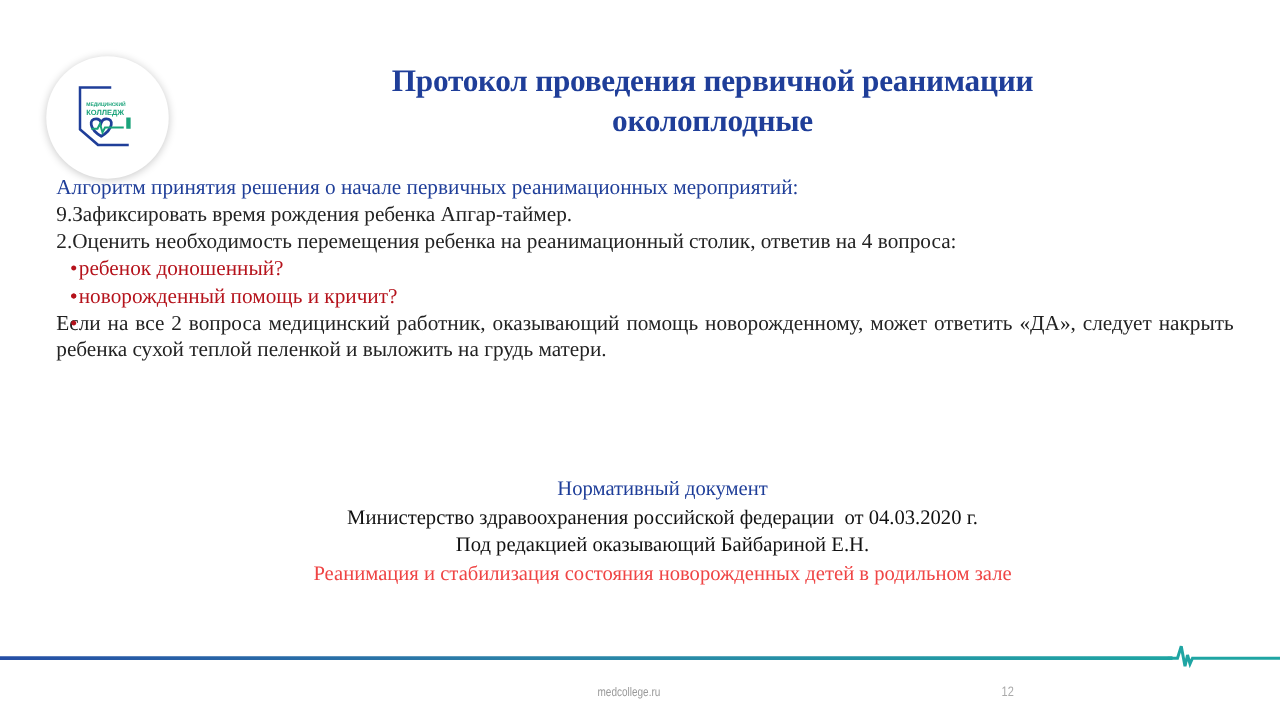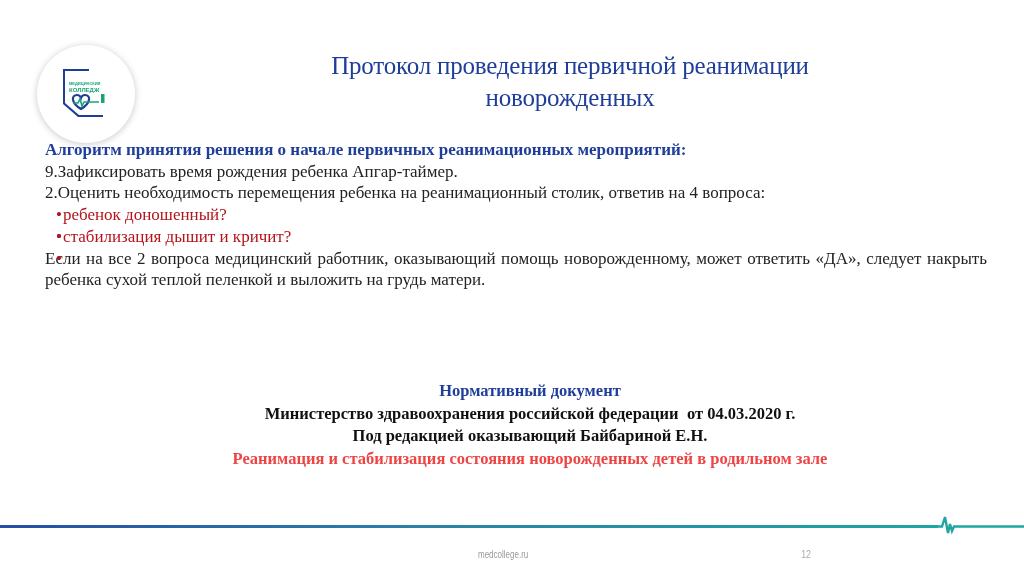--- a/index.html
+++ b/index.html
@@ -7,35 +7,35 @@
     width:1024px; height:574px; background:#ffffff; position:relative; overflow:hidden;
     font-family: "Liberation Serif", "DejaVu Serif", serif;
   }
   .logo-circle {
     position:absolute; left:37px; top:45px; width:98px; height:98px; border-radius:50%;
     background:#ffffff; box-shadow: 0 1px 7px rgba(0,0,0,0.22);
   }
   .logo-circle svg { position:absolute; left:22px; top:20px; }
   .title {
     position:absolute; left:250px; top:50px; width:640px; text-align:center;
-    color:#1f3e99; font-weight:normal; font-size:25px; line-height:32px;
+    color:#1f3e99; font-weight:bold; font-size:25px; line-height:32px;
     letter-spacing:-0.2px;
   }
   .body-text {
     position:absolute; left:45px; top:139px; width:942px;
     font-size:17px; line-height:21.7px; color:#222;
   }
-  .body-text .heading { color:#1f3e99; font-weight:bold; }
+  .body-text .heading { color:#1f3e99; font-weight:normal; }
   .body-text .red { color:#b5121b; }
   .bullet { padding-left:18px; position:relative; }
   .bullet .dot { position:absolute; left:11px; top:0; }
   .justify { text-align:justify; text-align-last:left; }
   .norm {
     position:absolute; left:100px; top:380px; width:860px; text-align:center;
-    font-weight:bold; font-size:16.5px; line-height:22.7px; color:#111;
+    font-weight:normal; font-size:16.5px; line-height:22.7px; color:#111;
   }
   .norm .blue { color:#1f3e99; }
   .norm .red { color:#ef4444; }
   .divider { position:absolute; left:0; top:525px; width:938px; height:3px;
     background: linear-gradient(to right, #254ea5 0%, #2b82a8 45%, #1fa5a3 100%); }
   .pulse { position:absolute; left:934px; top:512px; }
   .footer-site { position:absolute; left:478px; top:549px; font-size:10px; color:#999;
     font-family: "Liberation Sans", sans-serif; transform:scaleX(0.8); transform-origin:left; }
   .footer-page { position:absolute; left:800px; top:548px; font-size:11px; color:#aaa;
     font-family: "Liberation Sans", sans-serif; transform:scaleX(0.8); }
@@ -49,37 +49,37 @@
     <text x="10" y="20" font-size="4" fill="#1aa37a" font-family="Liberation Sans, sans-serif" font-weight="bold">МЕДИЦИНСКИЙ</text>
     <text x="10" y="27" font-size="6" fill="#1aa37a" font-family="Liberation Sans, sans-serif" font-weight="bold">КОЛЛЕДЖ</text>
     <path d="M22 44 C12 38 12 30 18 30 C21 30 22 33 22 33 C22 33 23 30 26 30 C32 30 32 38 22 44 Z" fill="none" stroke="#1f3e99" stroke-width="2.2"></path>
     <polyline points="14,38 19,38 21,34 23,41 25,37 40,37" fill="none" stroke="#1aa37a" stroke-width="1.6"></polyline>
     <rect x="42" y="29" width="3.5" height="9" fill="#1aa37a"></rect>
   </svg>
 </div>
 
 <div class="title">
   <div>Протокол проведения первичной реанимации</div>
-  <div>новорожденных</div>
+  <div>околоплодные</div>
 </div>
 
 <div class="body-text">
   <div class="heading">Алгоритм принятия решения о начале первичных реанимационных мероприятий:</div>
   <div>9.Зафиксировать время рождения ребенка Апгар-таймер.</div>
   <div>2.Оценить необходимость перемещения ребенка на реанимационный столик, ответив на 4 вопроса:</div>
   <div class="bullet red">
     <span class="dot">•</span>
     <span>ребенок доношенный?</span>
   </div>
   <div class="bullet red">
     <span class="dot">•</span>
   </div>
   <div class="bullet red">
     <span class="dot">•</span>
-    <span>стабилизация дышит и кричит?</span>
+    <span>новорожденный помощь и кричит?</span>
   </div>
   <div class="bullet red">
     <span class="dot">•</span>
   </div>
   <div class="justify">Если на все 2 вопроса медицинский работник, оказывающий помощь новорожденному, может ответить «ДА», следует накрыть ребенка сухой теплой пеленкой и выложить на грудь матери.</div>
 </div>
 
 <div class="norm">
   <div class="blue">Нормативный документ</div>
   <div style="white-space:pre">Министерство здравоохранения российской федерации  от 04.03.2020 г.</div>

